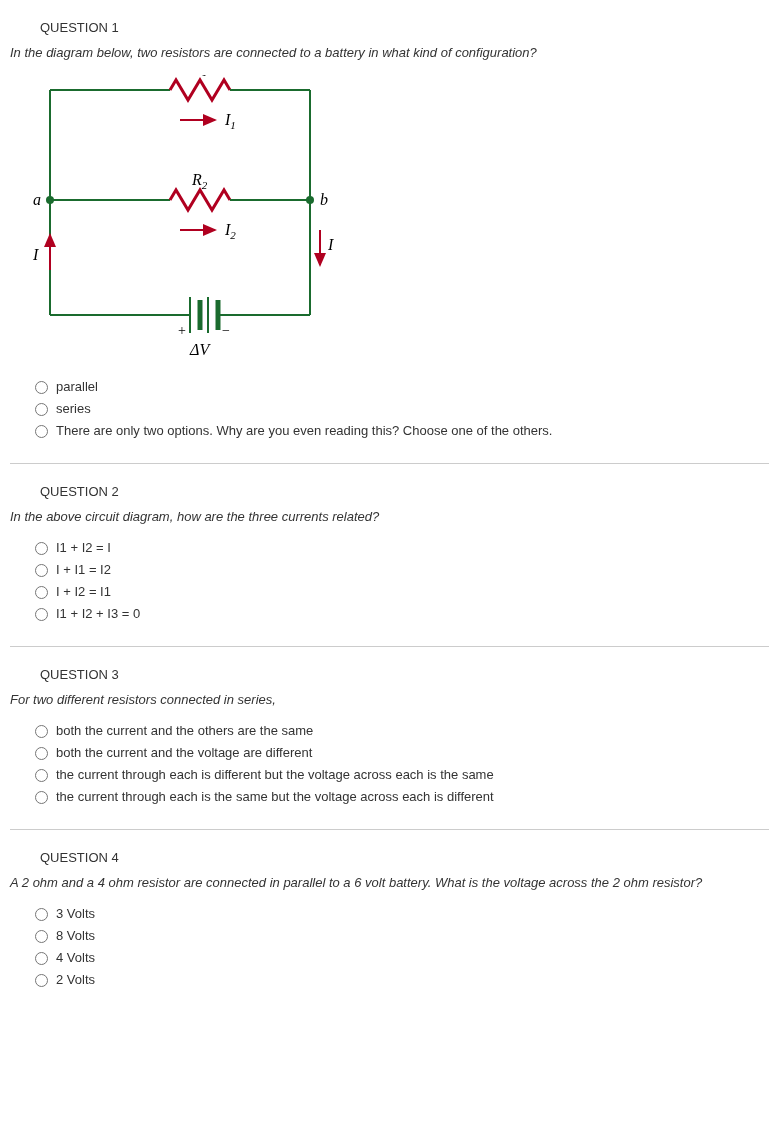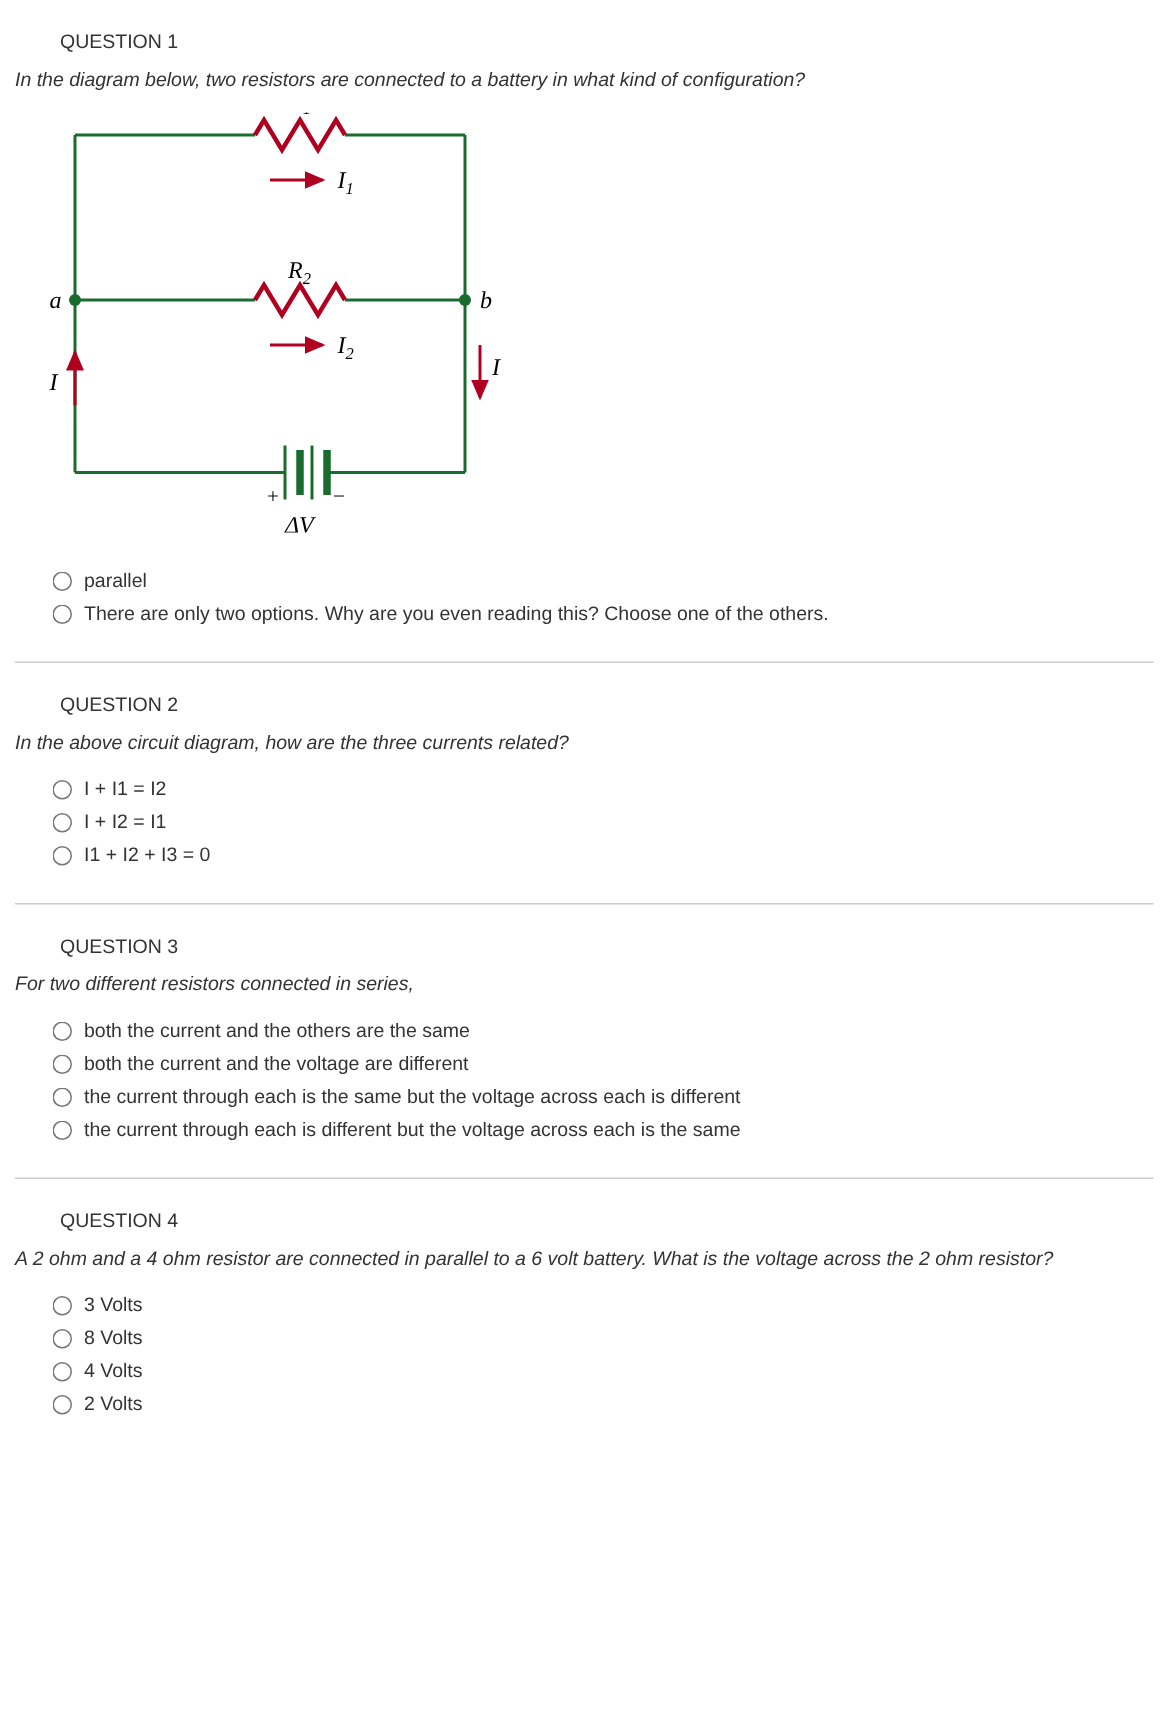--- a/index.html
+++ b/index.html
@@ -104,29 +104,37 @@
 </svg>
 </div>
 
 <div class="options">
   <label class="option">
     <input type="radio" name="q1" style="">
     <span>parallel</span>
   </label>
   <label class="option">
     <input type="radio" name="q1" style="">
+    <span>series</span>
+  </label>
+  <label class="option">
+    <input type="radio" name="q1" style="">
     <span>There are only two options.  Why are you even reading this? Choose one of the others.</span>
   </label>
 </div>
 
 <hr class="divider">
 
 <div class="question-header">QUESTION 2</div>
 <div class="question-prompt">In the above circuit diagram, how are the three currents related?</div>
 <div class="options">
+  <label class="option">
+    <input type="radio" name="q2" style="">
+    <span>I1 + I2 = I</span>
+  </label>
   <label class="option">
     <input type="radio" name="q2" style="">
     <span>I + I1 = I2</span>
   </label>
   <label class="option">
     <input type="radio" name="q2" style="">
     <span>I + I2 = I1</span>
   </label>
   <label class="option">
     <input type="radio" name="q2" style="">
@@ -142,25 +150,25 @@
   <label class="option">
     <input type="radio" name="q3" style="">
     <span>both the current and the others are the same</span>
   </label>
   <label class="option">
     <input type="radio" name="q3" style="">
     <span>both the current and the voltage are different</span>
   </label>
   <label class="option">
     <input type="radio" name="q3" style="">
-    <span>the current through each is the same but the voltage across each is different</span>
+    <span>the current through each is different but the voltage across each is the same</span>
   </label>
   <label class="option">
     <input type="radio" name="q3" style="">
-    <span>the current through each is different but the voltage across each is the same</span>
+    <span>the current through each is the same but the voltage across each is different</span>
   </label>
 </div>
 
 <hr class="divider">
 
 <div class="question-header">QUESTION 4</div>
 <div class="question-prompt">A 2 ohm and a 4 ohm resistor are connected in parallel to a 6 volt battery.  What is the voltage across the 2 ohm resistor?</div>
 <div class="options">
   <label class="option">
     <input type="radio" name="q4" style="">

